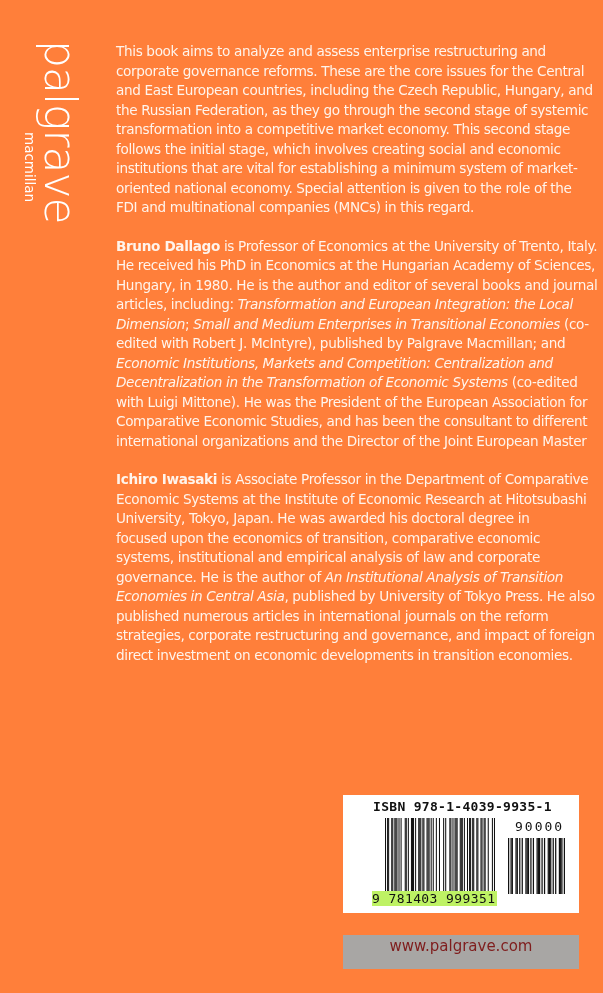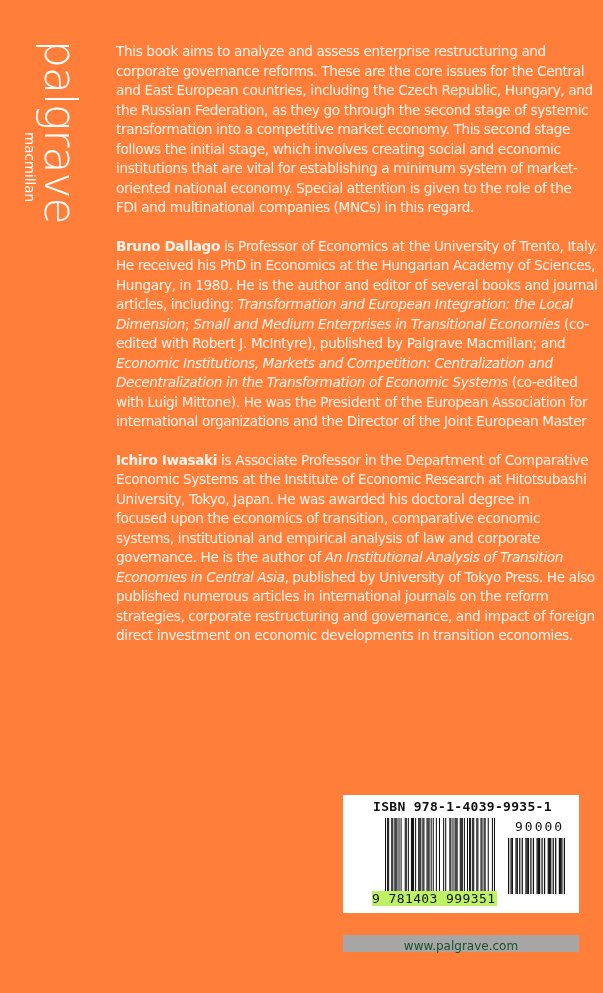--- a/index.html
+++ b/index.html
@@ -57,23 +57,23 @@
   .addon-num {
     position: absolute; left: 172px; top: 24px;
     font-family: "DejaVu Sans Mono", monospace; font-size: 13px; color:#111; letter-spacing: 2px; text-align: center;
   }
   .ean-num {
     position: absolute; left: 29px; top: 96px;
     font-family: "DejaVu Sans Mono", monospace; font-size: 13px; color:#111;
     background: #bef264; padding-right: 2px; white-space: nowrap; letter-spacing: 0.4px;
   }
   .url-bar {
-    position: absolute; left: 343px; top: 935px; width: 236px; height: 17px;
+    position: absolute; left: 343px; top: 935px; width: 236px; height: 34px;
     background: #a8a6a4;
-    color: #14532d; font-size: 12px; line-height: 23px; text-align: center;
+    color: #7f1d1d; font-size: 15px; line-height: 23px; text-align: center;
   }
 </style>
 </head>
 <body>
 
 <div class="logo">
   <div class="logo-main">palgrave</div>
   <div class="logo-sub">macmillan</div>
 </div>
 
@@ -92,20 +92,21 @@
   <p class="para" id="a1">
       <span class="line"><span class="b">Bruno Dallago</span><span> is Professor of Economics at the University of Trento, Italy.</span></span>
       <span class="line"><span>He received his PhD in Economics at the Hungarian Academy of Sciences,</span></span>
       <span class="line"><span>Hungary, in 1980. He is the author and editor of several books and journal</span></span>
       <span class="line"><span>articles, including: </span><span class="i">Transformation and European Integration:  the Local</span></span>
       <span class="line"><span class="i">Dimension</span><span>; </span><span class="i">Small and Medium Enterprises in Transitional Economies</span><span> (co-</span></span>
       <span class="line"><span>edited with Robert J. McIntyre), published by Palgrave Macmillan; and</span></span>
       <span class="line"><span class="i">Economic Institutions, Markets and Competition: Centralization and</span></span>
       <span class="line"><span class="i">Decentralization in the Transformation of Economic Systems</span><span> (co-edited</span></span>
       <span class="line"><span>with Luigi Mittone). He was the President of the European Association for</span></span>
+      <span class="line"><span>Comparative Economic Studies, and has been the consultant to different</span></span>
       <span class="line"><span>international organizations and the Director of the Joint European Master</span></span>
     </p>
   <p class="para" id="a2">
       <span class="line"><span class="b">Ichiro Iwasaki</span><span> is Associate Professor in the Department of Comparative</span></span>
       <span class="line"><span>Economic Systems at the Institute of Economic Research at Hitotsubashi</span></span>
       <span class="line"><span>University, Tokyo, Japan. He was awarded his doctoral degree in</span></span>
       <span class="line"><span>focused upon the economics of transition, comparative economic</span></span>
       <span class="line"><span>systems, institutional and empirical analysis of law and corporate</span></span>
       <span class="line"><span>governance. He is the author of </span><span class="i">An Institutional Analysis of Transition</span></span>
       <span class="line"><span class="i">Economies in Central Asia</span><span>, published by University of Tokyo Press. He also</span></span>

